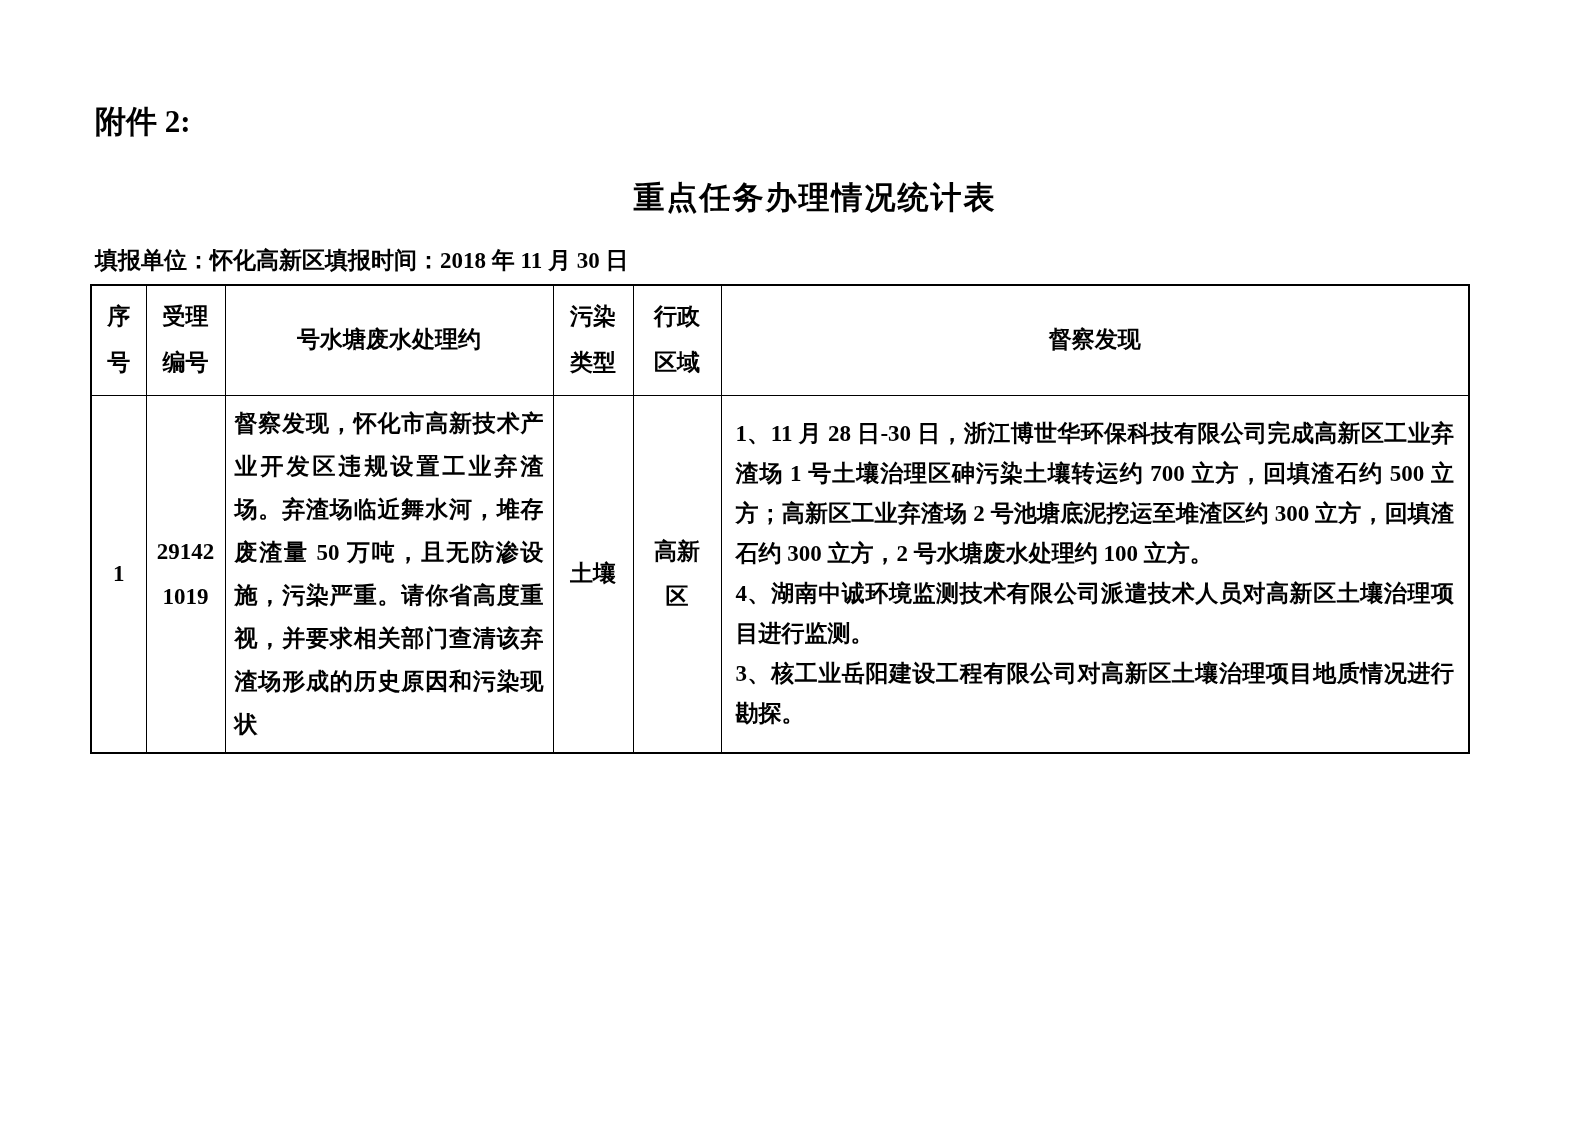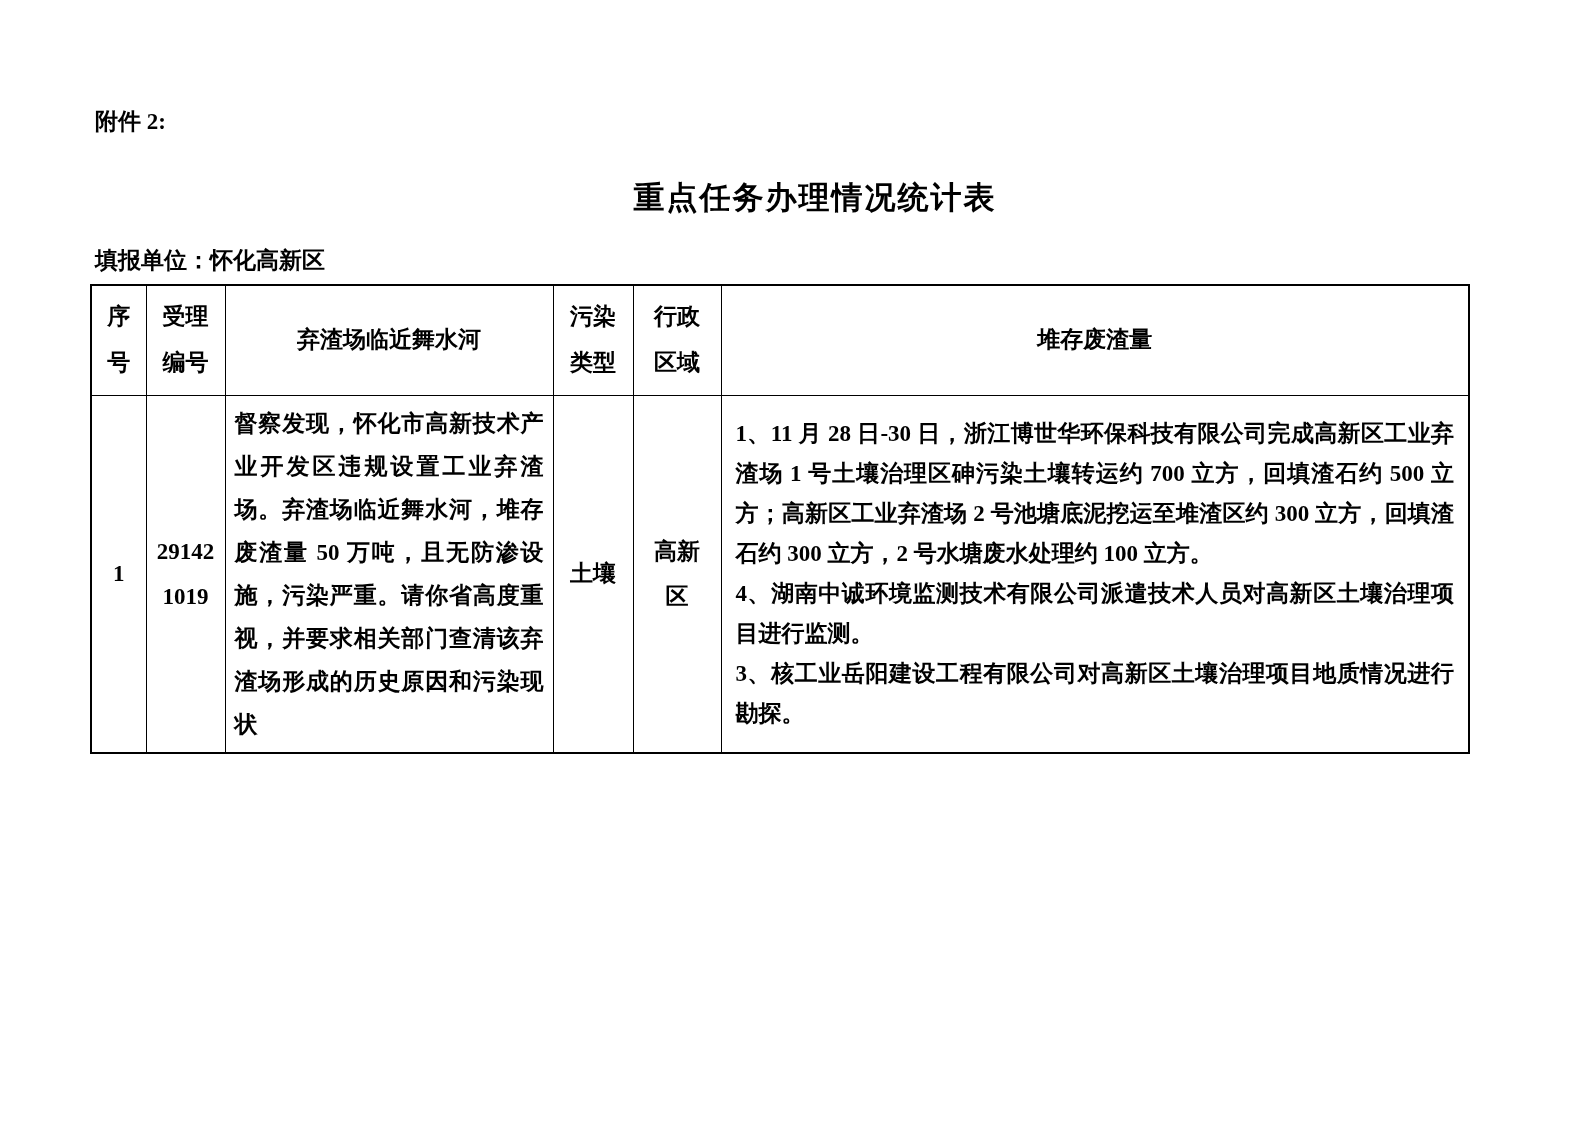--- a/index.html
+++ b/index.html
@@ -12,21 +12,21 @@
     background: #ffffff;
     color: #000000;
     font-family: "Liberation Serif", "DejaVu Serif", serif;
     font-weight: bold;
     position: relative;
     overflow: hidden;
   }
   .attachment {
     padding-top: 106px;
     margin-left: 95px;
-    font-size: 23px;
+    font-size: 31px;
     line-height: 32px;
   }
   .title {
     margin: 40px 0 0 0;
     text-align: center;
     font-size: 31px;
     letter-spacing: 2px;
     font-weight: bold;
     line-height: 40px;
     padding-left: 43px;
@@ -90,20 +90,21 @@
 <body>
 
 <div class="page">
 
   <div class="attachment">附件 2:</div>
 
   <h1 class="title">重点任务办理情况统计表</h1>
 
   <div class="meta">
     <span>填报单位：怀化高新区</span>
+    <span>填报时间：2018 年 11 月 30 日</span>
   </div>
 
   <table class="report">
     <colgroup>
       <col style="width:55px">
       <col style="width:79px">
       <col style="width:328px">
       <col style="width:80px">
       <col style="width:88px">
       <col style="width:748px">
@@ -112,32 +113,32 @@
       <tr>
         <th>
           <span class="th-line">序</span>
           <span class="th-line">号</span>
         </th>
         <th>
           <span class="th-line">受理</span>
           <span class="th-line">编号</span>
         </th>
         <th>
-          <span class="th-line">弃渣场临近舞水河</span>
+          <span class="th-line">号水塘废水处理约</span>
         </th>
         <th>
           <span class="th-line">污染</span>
           <span class="th-line">类型</span>
         </th>
         <th>
           <span class="th-line">行政</span>
           <span class="th-line">区域</span>
         </th>
         <th>
-          <span class="th-line">堆存废渣量</span>
+          <span class="th-line">督察发现</span>
         </th>
       </tr>
     </thead>
     <tbody>
       <tr>
         <td class="cell-center">1</td>
         <td class="cell-center cell-lines">
           <span>29142</span>
           <span>1019</span>
         </td>

